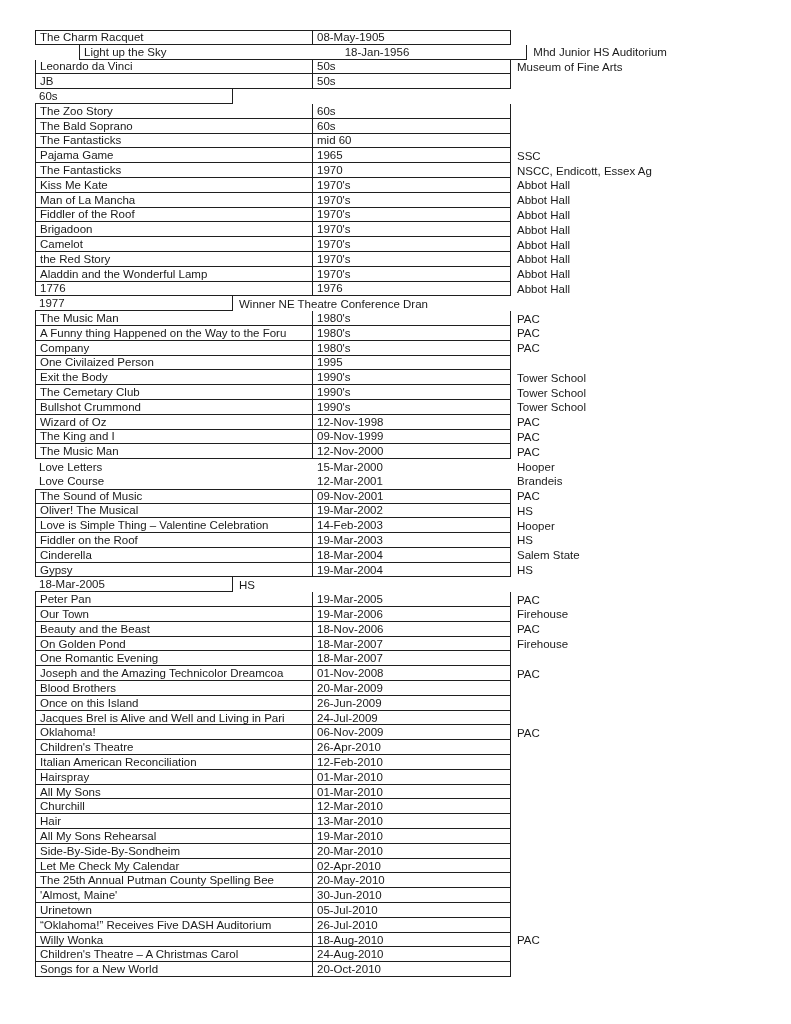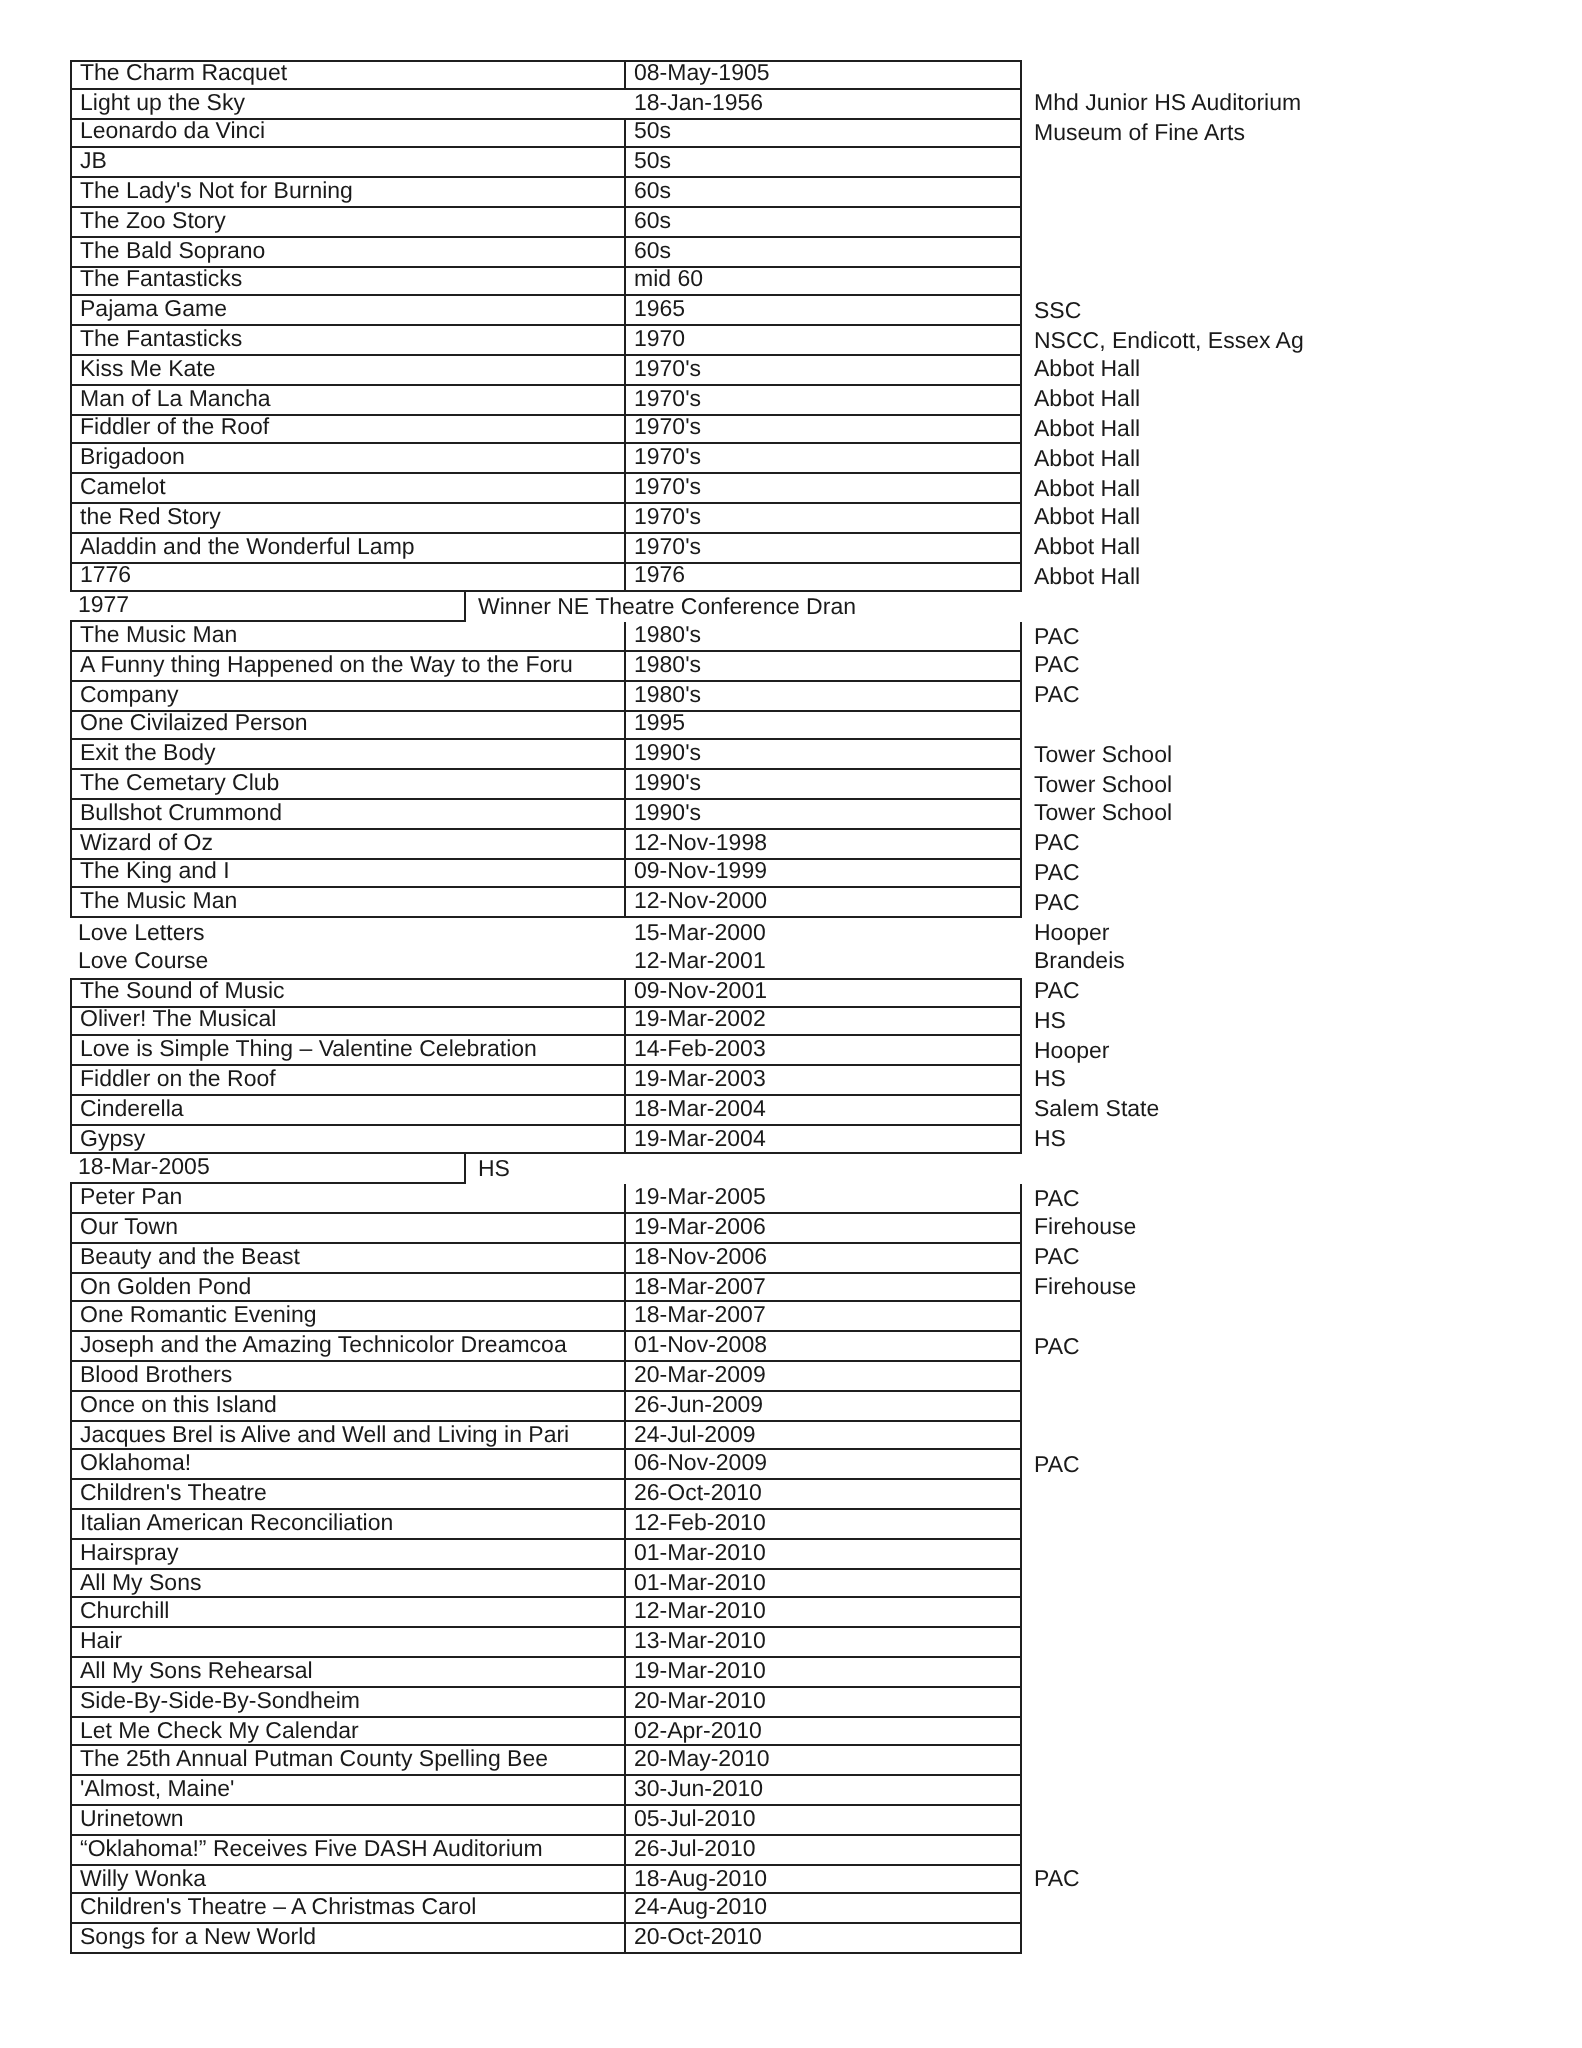--- a/index.html
+++ b/index.html
@@ -55,21 +55,21 @@
   .c2.right { }
   
   .c3 {
     width: 280px;
     padding-left: 6px;
     overflow: visible;
     border: none;
   }
   .row.top .c1, .row.top .c2 { border-top: 1.5px solid #1f1f1f; }
   .row.noborder .c1, .row.noborder .c2 { border: none; }
-  .row.merged .c1 { border-right: none; }
+  .row.merged .c1 { border-right: none; margin-left: 44px; }
 </style>
 </head>
 <body>
 
 <div class="page">
   <div class="tbl">
       <div class="row top">
         <div class="cell c1">
           <span>The Charm Racquet</span>
         </div>
@@ -107,23 +107,20 @@
           <span>JB</span>
         </div>
         <div class="cell c2 left">
           <span>50s</span>
         </div>
         <div class="cell c3">
           <span></span>
         </div>
       </div>
       <div class="row">
-        <div class="cell c1">
-          <span>The Lady's Not for Burning</span>
-        </div>
         <div class="cell c2 left">
           <span>60s</span>
         </div>
         <div class="cell c3">
           <span></span>
         </div>
       </div>
       <div class="row">
         <div class="cell c1">
           <span>The Zoo Story</span>
@@ -589,21 +586,21 @@
         </div>
         <div class="cell c3">
           <span>PAC</span>
         </div>
       </div>
       <div class="row">
         <div class="cell c1">
           <span>Children's Theatre</span>
         </div>
         <div class="cell c2 right">
-          <span>26-Oct-2010</span>
+          <span>26-Apr-2010</span>
         </div>
         <div class="cell c3">
           <span></span>
         </div>
       </div>
       <div class="row">
         <div class="cell c1">
           <span>Italian American Reconciliation</span>
         </div>
         <div class="cell c2 right">

